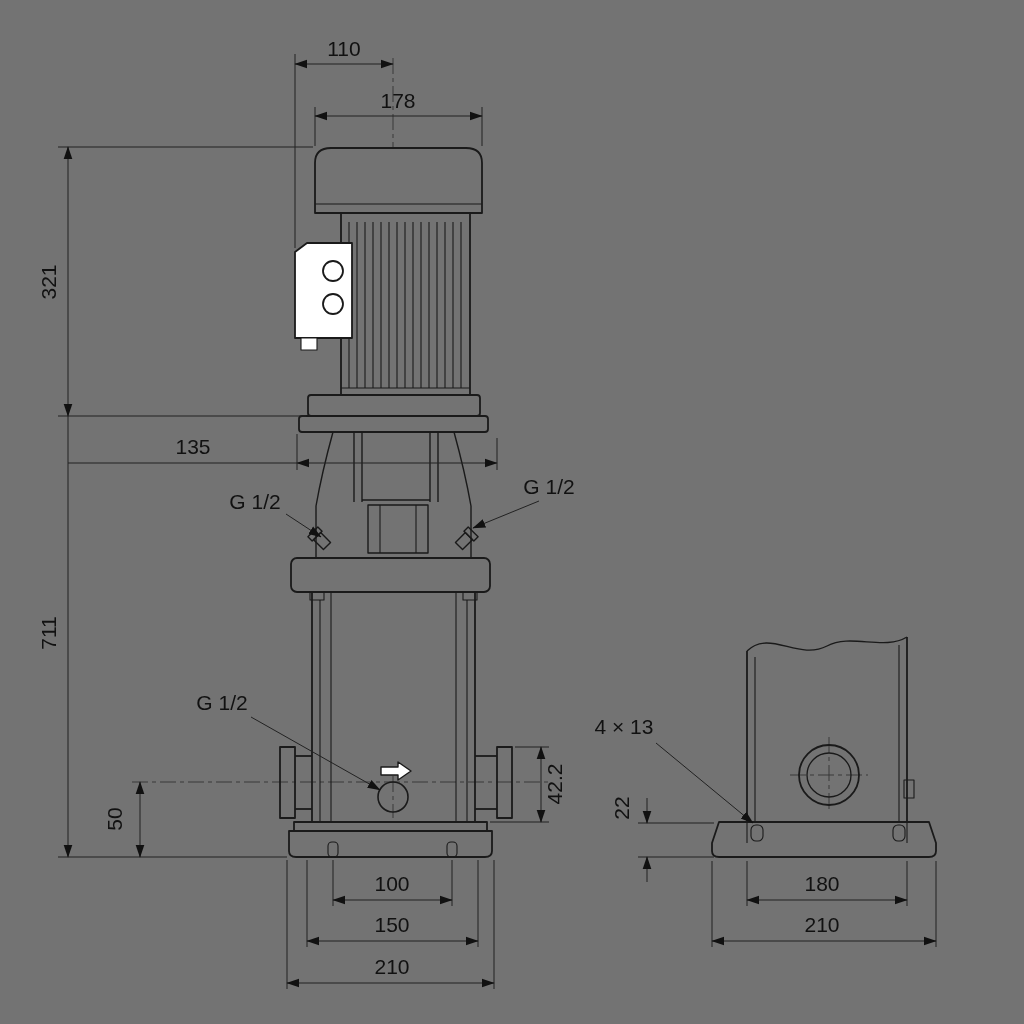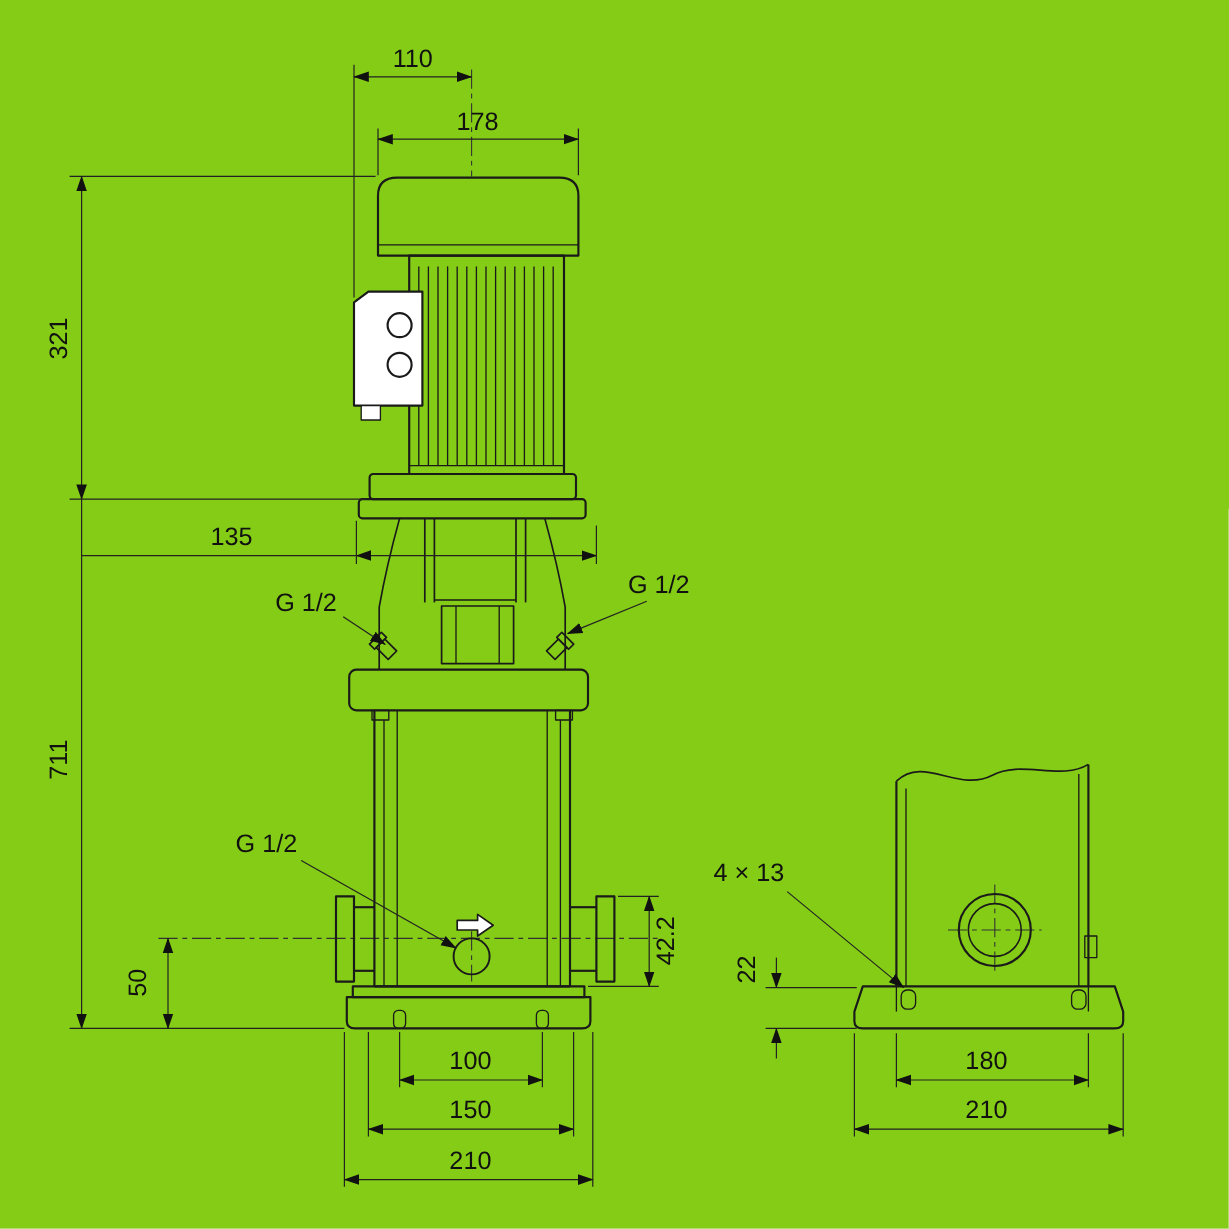--- a/index.html
+++ b/index.html
@@ -1,16 +1,16 @@
 <!DOCTYPE html>
 <html><head>
 <meta charset="utf-8">
 <style>
   html,body{margin:0;padding:0;background:#ffffff;}
-  .canvas{width:1024px;height:1024px;background:#84cc16;position:relative;font-family:"Liberation Sans",sans-serif;}
+  .canvas{width:1024px;height:1024px;background:#737373;position:relative;font-family:"Liberation Sans",sans-serif;}
   svg{display:block;}
   .outline{stroke:#1a1a1a;fill:none;stroke-linejoin:round;}
   .thin{stroke-width:1.1;}
   .mid{stroke-width:1.4;}
   .ext,.dim,.leader{stroke:#222222;stroke-width:1;fill:none;}
   .cl{stroke:#333333;stroke-width:0.9;stroke-dasharray:16 4 4 4;fill:none;}
   text.dim-label{font-size:21px;fill:#111111;stroke:none;}
 </style>
 </head>
 <body>

